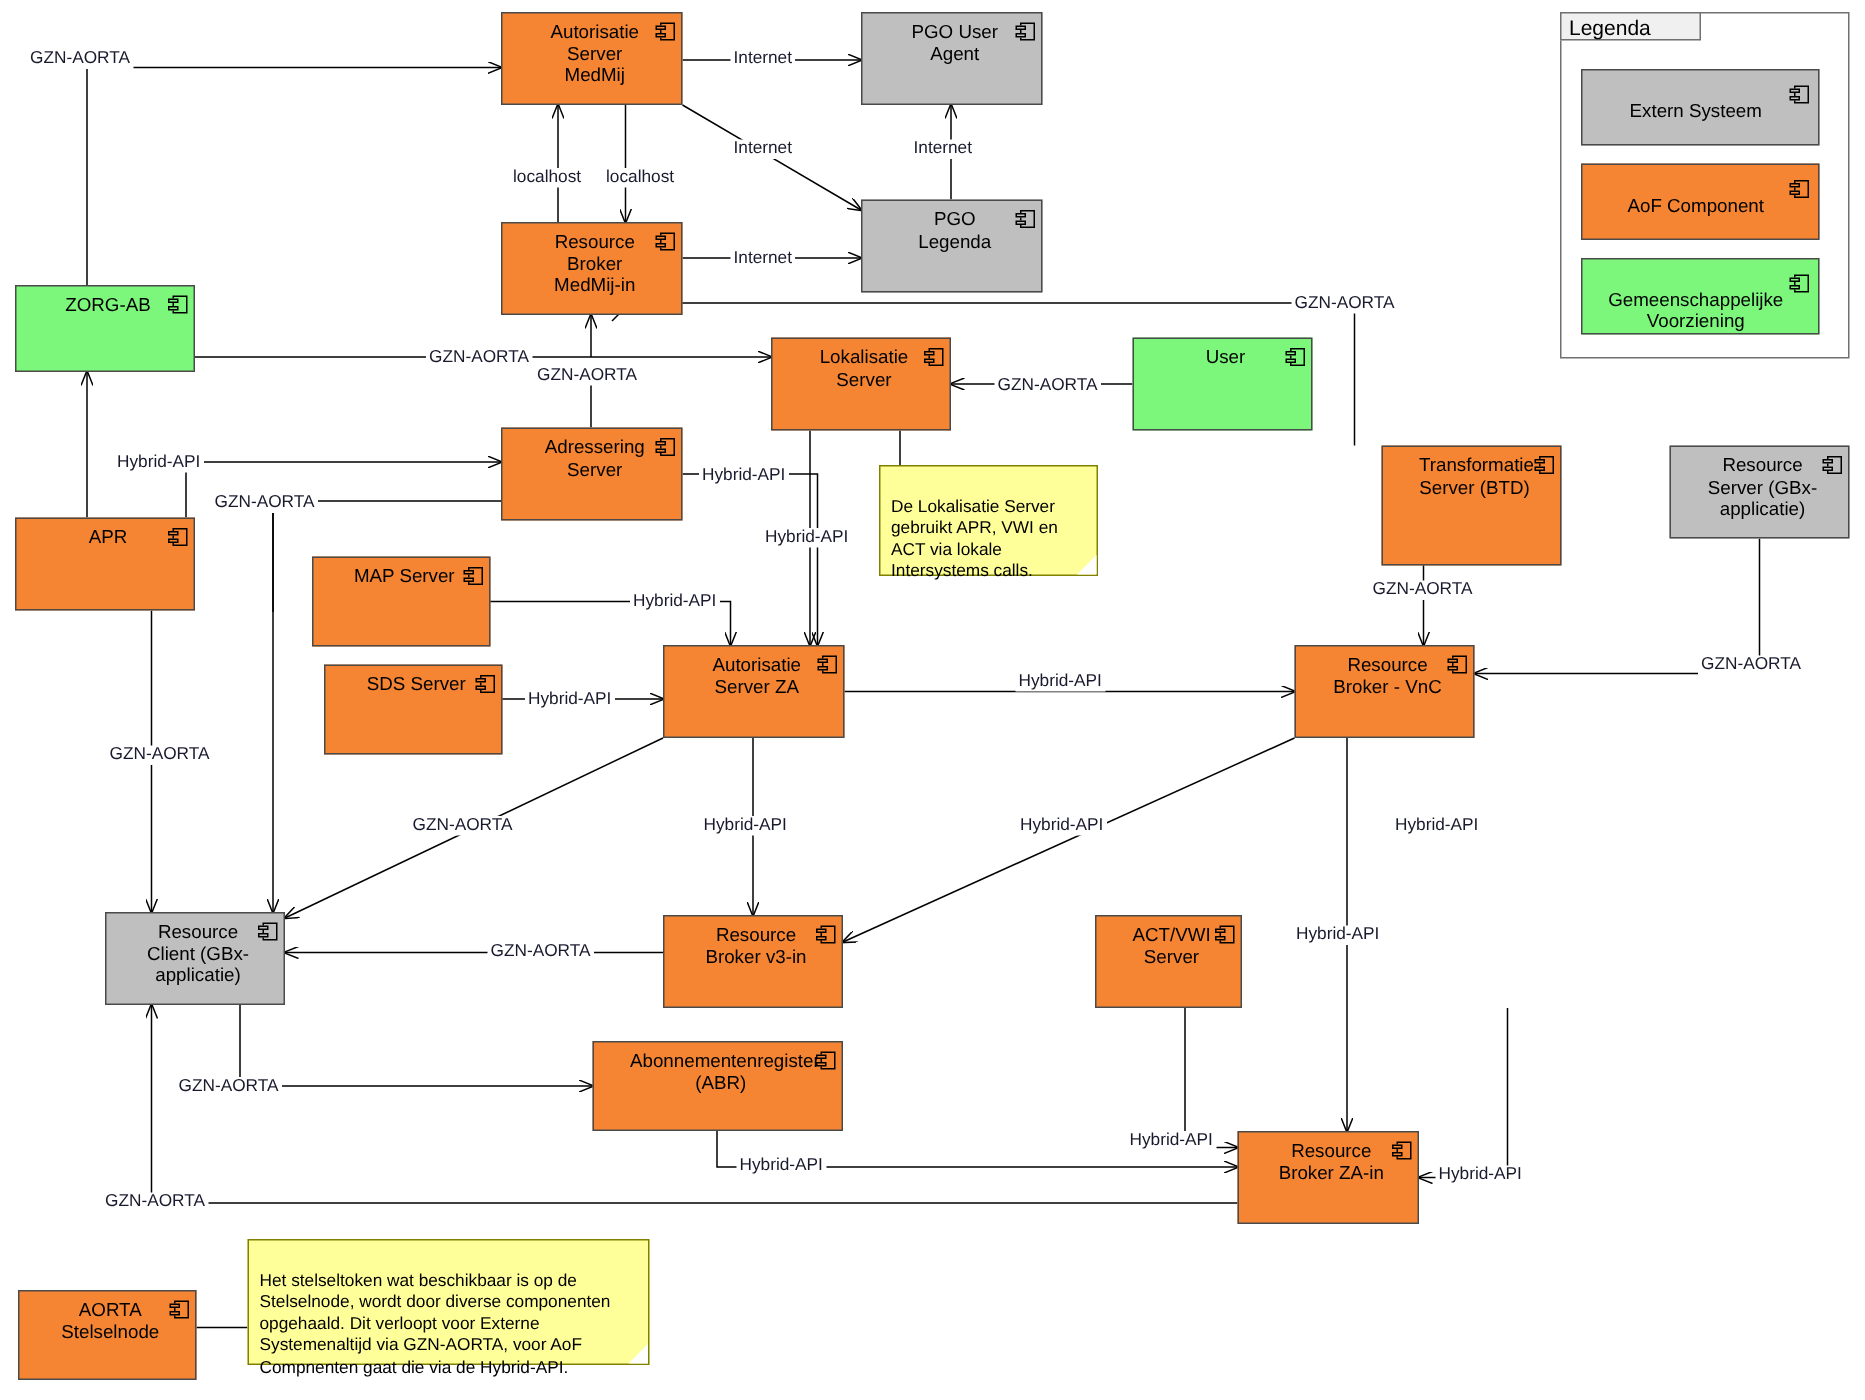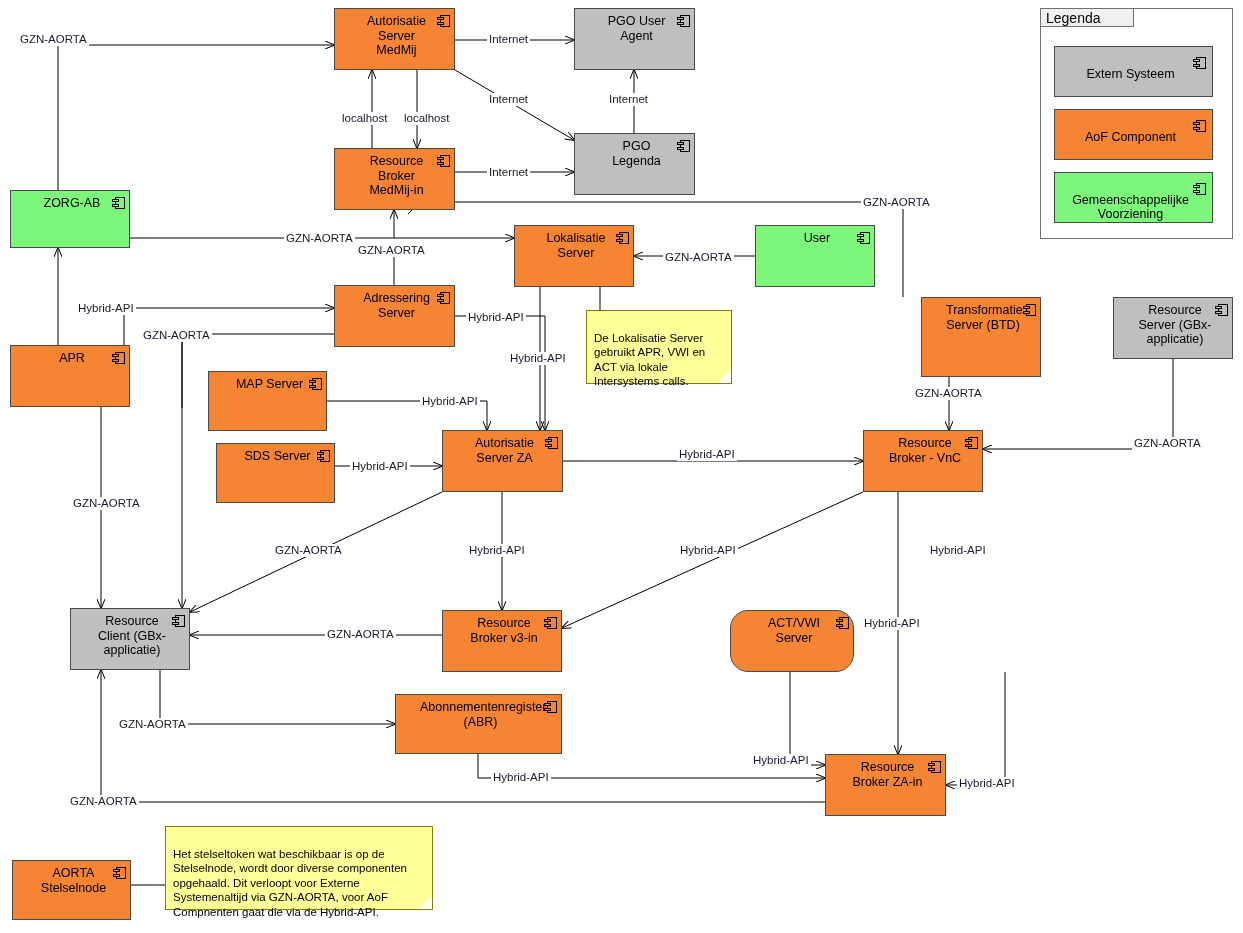--- a/index.html
+++ b/index.html
@@ -388,21 +388,21 @@
   <div class="node aof" style="left:442px;top:610px;width:120px;height:62px;">
     <span class="nlabel">Resource
 Broker v3-in</span>
     <span class="cicon">
       <span class="body"></span>
         <span class="tab t1"></span>
         <span class="tab t2"></span>
     </span>
   </div>
 
-  <div class="node aof" style="left:730px;top:610px;width:124px;height:62px;border-radius:18px;">
+  <div class="node aof" style="left:730px;top:610px;width:98px;height:62px;">
     <span class="nlabel">ACT/VWI
 Server</span>
     <span class="cicon">
       <span class="body"></span>
         <span class="tab t1"></span>
         <span class="tab t2"></span>
     </span>
   </div>
 
 

